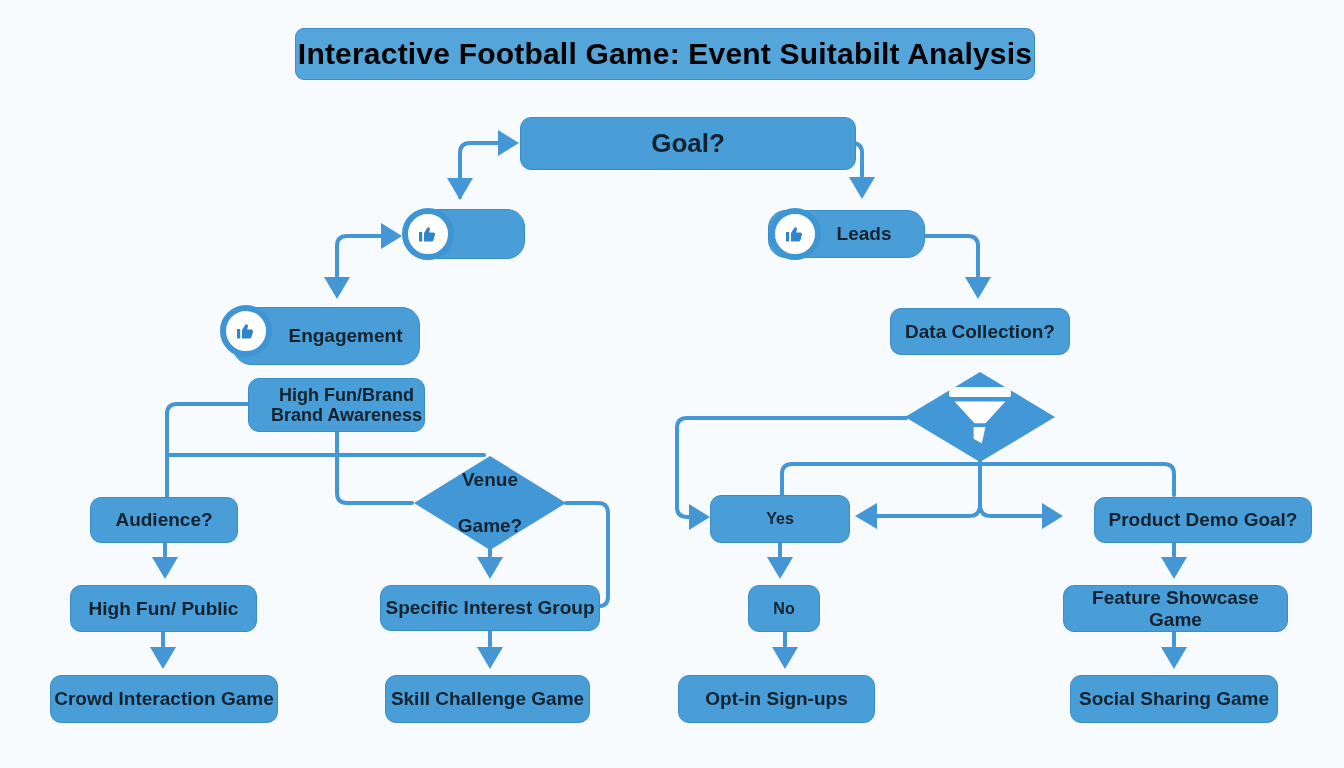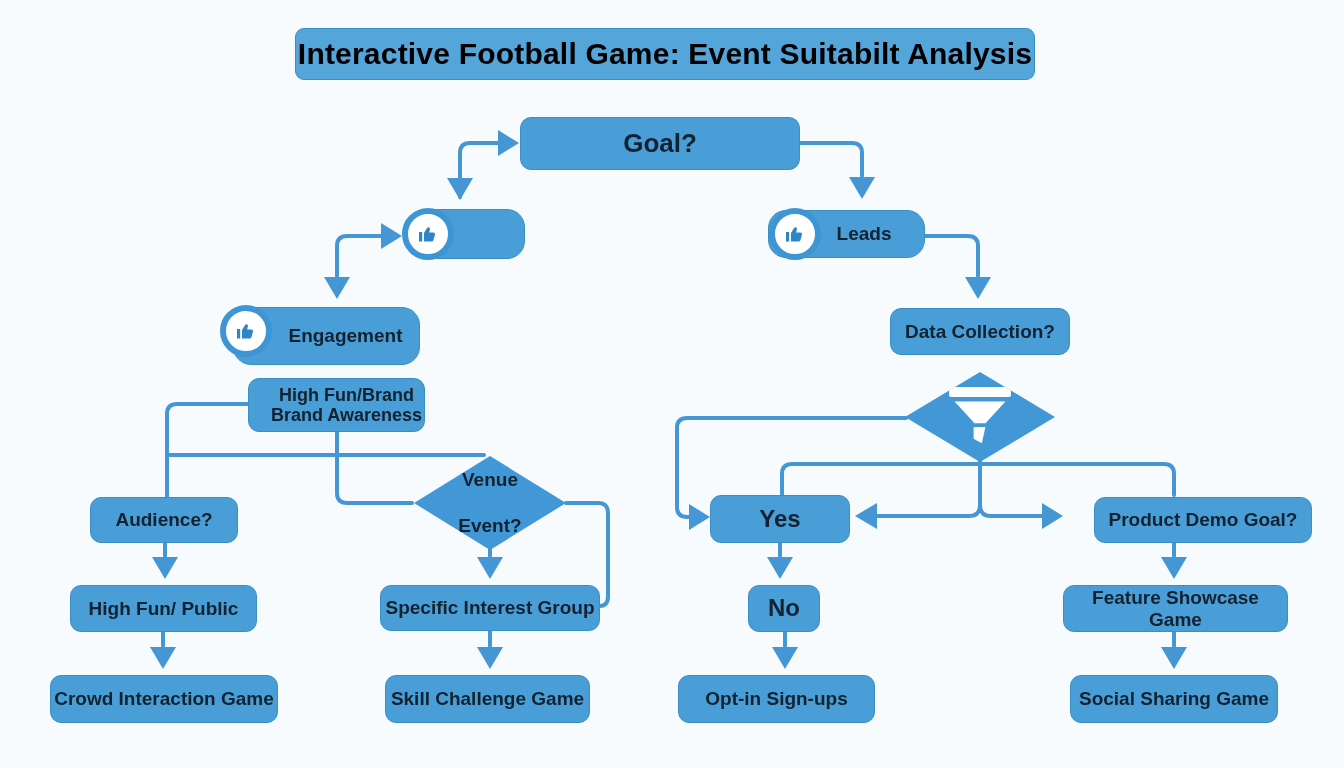--- a/index.html
+++ b/index.html
@@ -31,21 +31,21 @@
   }
   .badge svg{width:24px;height:24px;fill:#2e86c8;}
   .diamond{
     position:absolute;z-index:2;box-sizing:border-box;background:#4298d6;
     clip-path:polygon(50% 0,100% 50%,50% 100%,0 50%);
     display:flex;flex-direction:column;align-items:center;justify-content:center;
     color:#13222f;font-weight:bold;font-size:19px;text-align:center;line-height:1.15;
   }
   .small2{font-size:18px;}
   .big{font-size:26px;}
-  .yn{font-size:24px;}
+  .yn{font-size:16px;}
   .funnel svg{width:74px;height:60px;}
 </style>
 </head>
 <body>
 
 <div class="stage">
 
   <svg class="wires" viewBox="0 0 1344 768">
     <g>
       <path d="M460 197 V153 Q460 143 470 143 H500"></path>
@@ -117,21 +117,21 @@
     <g>
       <path d="M1174 632 V646"></path>
       <polygon points="1161,647 1187,647 1174,669"></polygon>
     </g>
   </svg>
 
   <div class="banner" style="left:295px;top:28px;width:740px;height:52px;">
     <span>Interactive Football Game: Event Suitabilt Analysis</span>
   </div>
 
-  <div class="node big" style="left:520px;top:117px;width:280px;height:53px;">
+  <div class="node big" style="left:520px;top:117px;width:336px;height:53px;">
     <span>Goal?</span>
   </div>
 
   <div class="node pill" style="left:420px;top:209px;width:105px;height:50px;">
     <span></span>
   </div>
 
   <div class="node pill" style="left:768px;top:210px;width:157px;height:48px;padding-left:35px;">
     <span>Leads</span>
   </div>
@@ -152,21 +152,21 @@
   <div class="diamond funnel" style="left:905px;top:372px;width:150px;height:90px;">
     <svg viewBox="0 0 80 66">
       <rect x="6" y="0" width="68" height="11" rx="2" fill="#ffffff"></rect>
       <polygon points="12,16 68,16 46,40 34,40" fill="#ffffff"></polygon>
       <polygon points="33,44 46,44 42,62 33,57" fill="#ffffff"></polygon>
     </svg>
   </div>
 
   <div class="diamond" style="left:414px;top:456px;width:152px;height:94px;gap:24px;">
     <span>Venue</span>
-    <span>Event?</span>
+    <span>Game?</span>
   </div>
 
   <div class="node" style="left:90px;top:497px;width:148px;height:46px;">
     <span>Audience?</span>
   </div>
   <div class="node yn" style="left:710px;top:495px;width:140px;height:48px;">
     <span>Yes</span>
   </div>
   <div class="node" style="left:1065px;top:497px;width:218px;height:46px;margin-left:29px;">
     <span>Product Demo Goal?</span>

